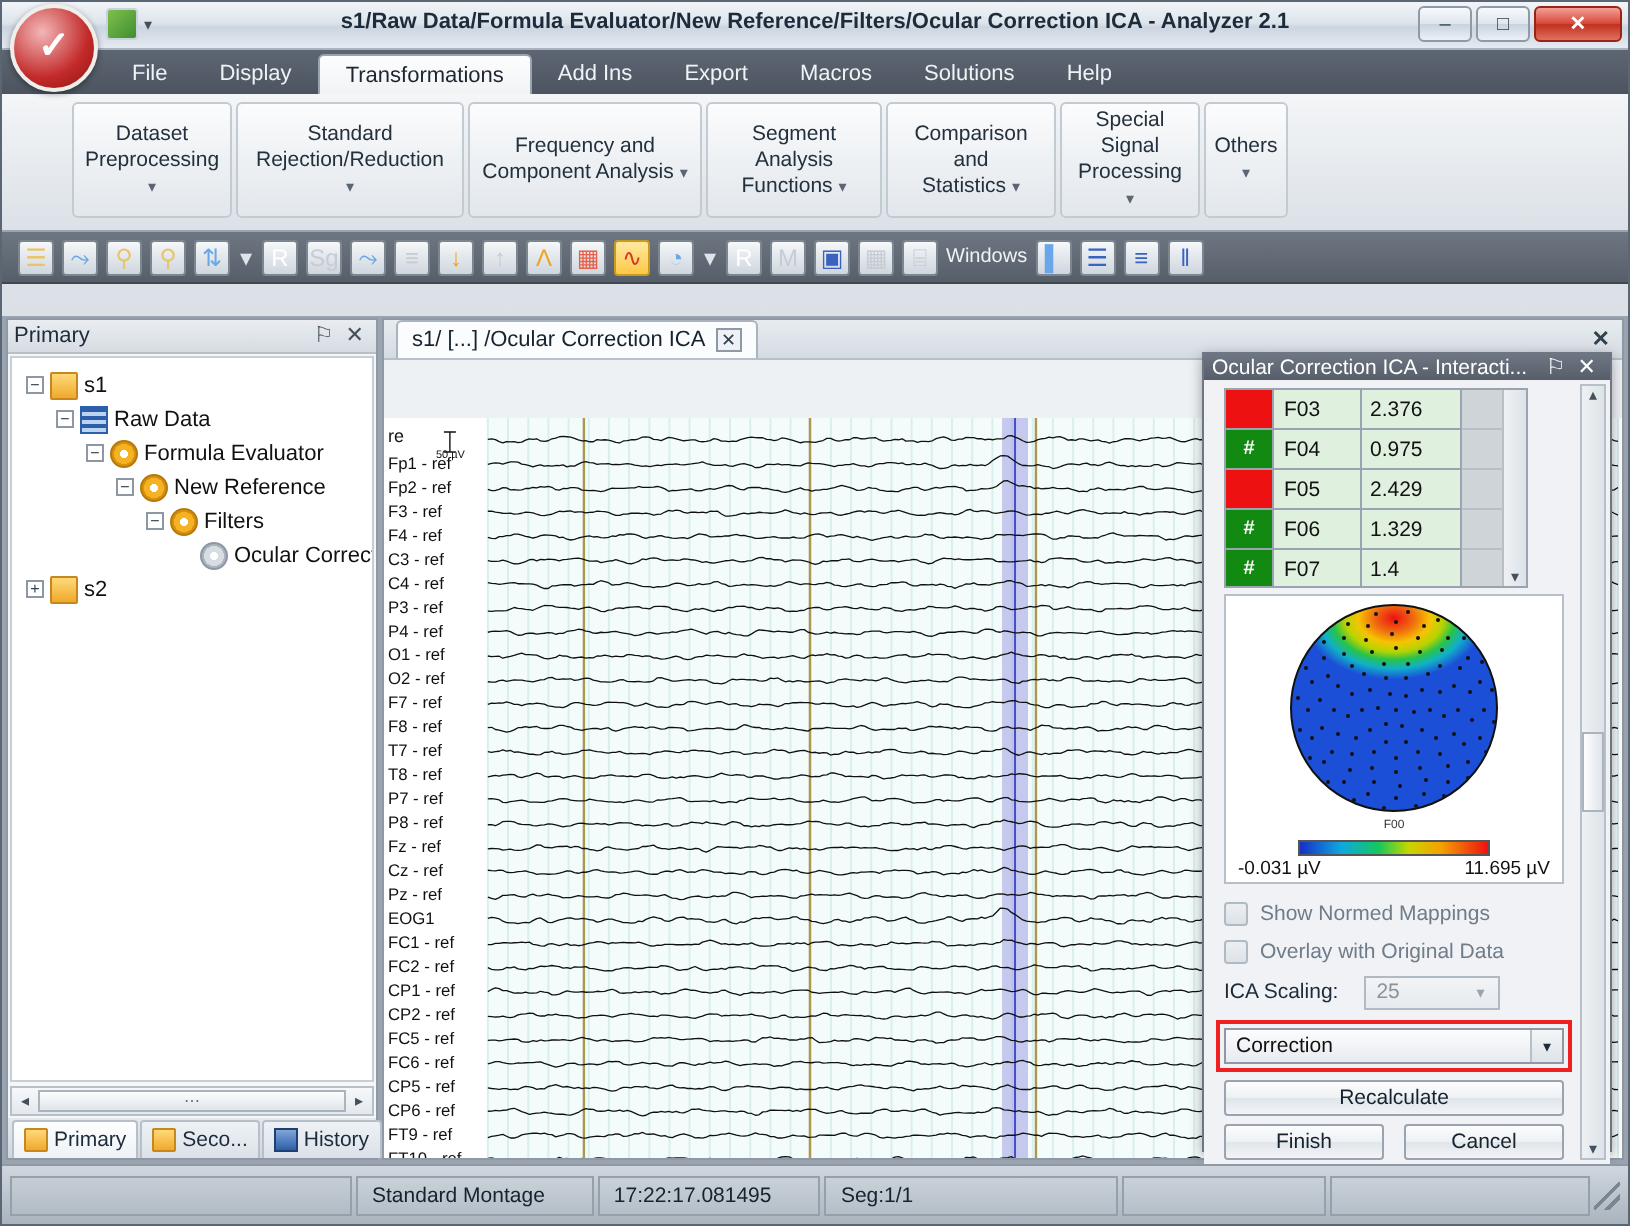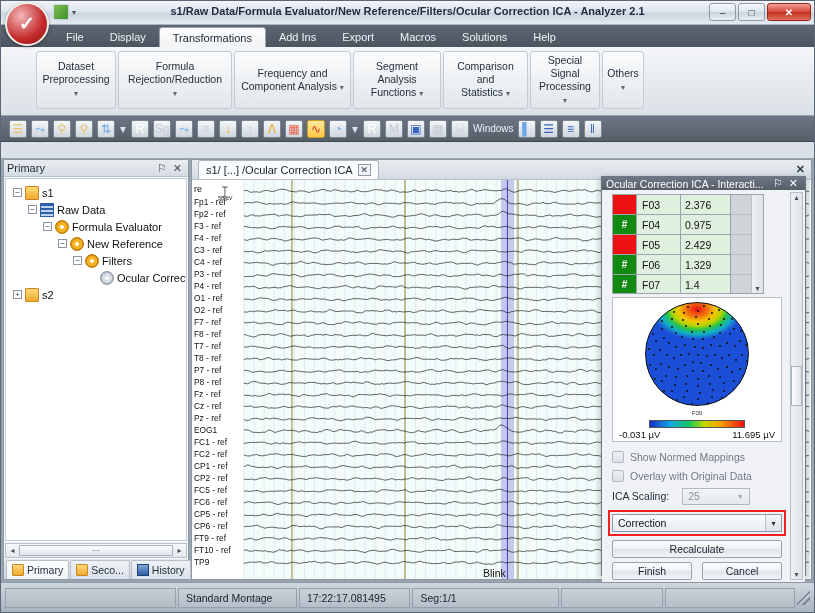--- a/index.html
+++ b/index.html
@@ -237,21 +237,21 @@
     border-radius: 2px 2px 0 0;
   }
   .ptab.active { background: linear-gradient(to bottom, #fdfefe, #eef2f6); }
   .ptab .mi { width: 12px; height: 12px; flex: 0 0 auto; }
 
   
   .docarea {
     position: absolute; left: 190px; top: 1px; right: 2px; bottom: 2px;
     background: #eef1f4;
     border: 1px solid #8e99a5;
-    display: flex; flex-direction: column;
+    display: flex; flex-direction: column; gap: 29px;
   }
   .doctabs {
     height: 20px;
     background: linear-gradient(to bottom, #e8ecf0, #d4dbe2);
     border-bottom: 1px solid #b7c0c9;
     display: flex; align-items: flex-end;
     padding-left: 6px;
     position: relative;
   }
   .doctab {
@@ -482,21 +482,21 @@
 
   <div class="ribbon" id="ribbon-groups">
       <div class="rgroup" style="width: 80px; margin-left: 32px;">
         <div>
           <div>Dataset</div>
           <div><span>Preprocessing</span> <span class="caret">▾</span></div>
         </div>
       </div>
       <div class="rgroup" style="width: 114px;">
         <div>
-          <div>Formula</div>
+          <div>Standard</div>
           <div><span>Rejection/Reduction</span> <span class="caret">▾</span></div>
         </div>
       </div>
       <div class="rgroup" style="width: 117px;">
         <div>
           <div>Frequency and</div>
           <div><span>Component Analysis</span> <span class="caret">▾</span></div>
         </div>
       </div>
       <div class="rgroup" style="width: 88px;">

